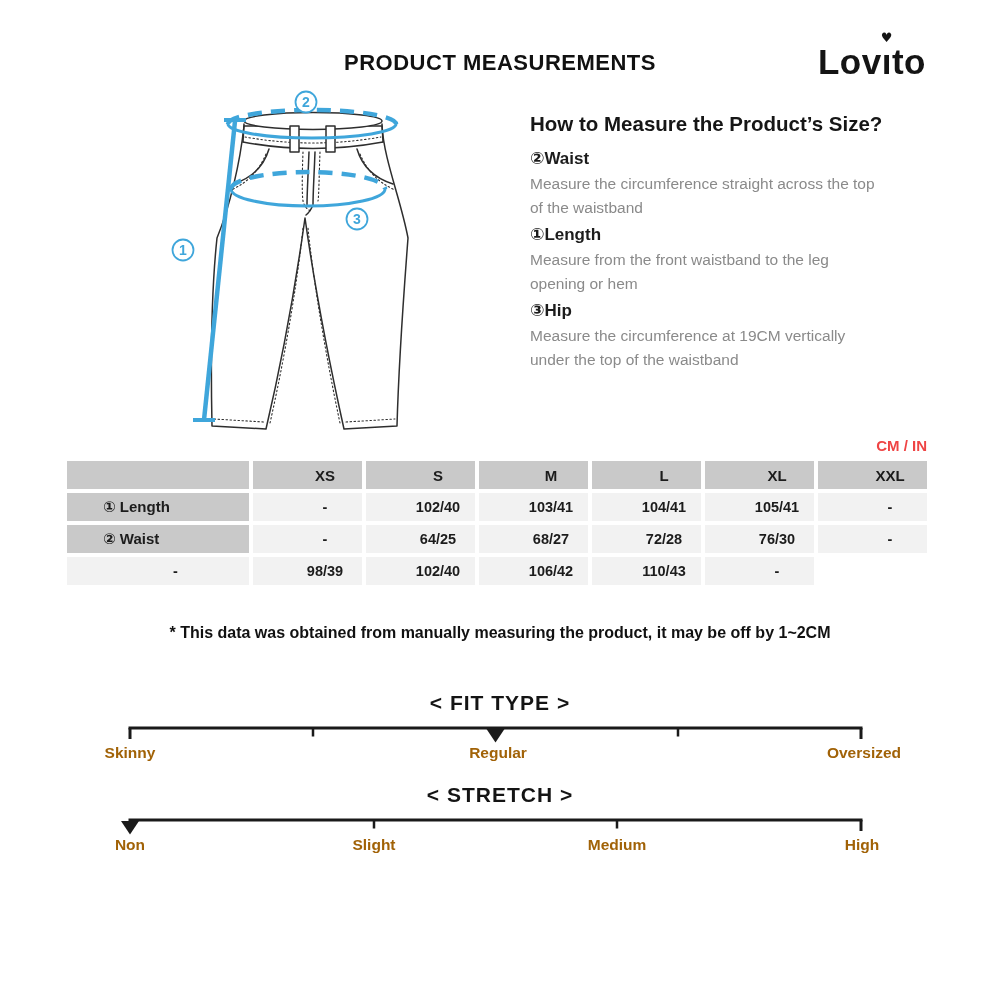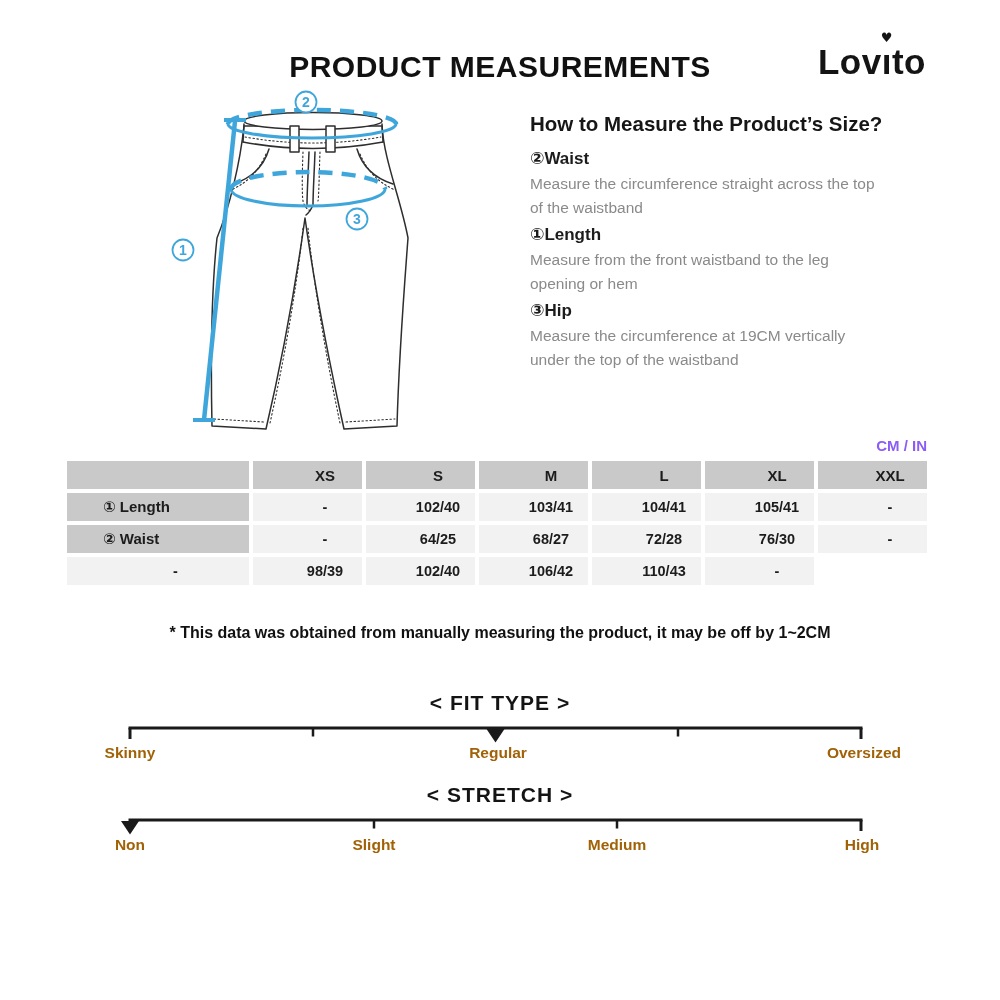--- a/index.html
+++ b/index.html
@@ -6,39 +6,39 @@
   body{
     width:1000px;height:1000px;position:relative;background:#ffffff;
     font-family:"Liberation Sans","DejaVu Sans",sans-serif;color:#1c1c1c;
     overflow:hidden;
   }
   .abs{position:absolute;}
 
   
   .page-title{
     left:0;right:0;top:50px;text-align:center;
-    font-size:30px;font-weight:bold;letter-spacing:.5px;color:#111;
+    font-size:22px;font-weight:bold;letter-spacing:.5px;color:#111;
   }
   .logo{
     top:42px;right:74px;font-size:35px;font-weight:bold;color:#141414;letter-spacing:.5px;
   }
   .logo-i{position:relative;display:inline-block;}
   .logo-heart{
     position:absolute;left:50%;top:-12px;transform:translateX(-50%);
     font-size:13px;font-family:"DejaVu Sans",sans-serif;color:#141414;
   }
 
   
   .guide{left:530px;top:112px;width:352px;}
   .guide-heading{font-size:20.5px;font-weight:bold;white-space:nowrap;margin:0 0 12px 0;color:#161616;}
   .guide-item-title{font-size:17px;font-weight:bold;margin:4px 0 3px 0;color:#1c1c1c;}
   .guide-item-desc{font-size:15.5px;color:#8a8a8a;line-height:1.55;margin:0;}
 
   
-  .units{top:437px;right:73px;font-size:15px;font-weight:bold;color:#8b5cf6;margin-left:27px;}
+  .units{top:437px;right:73px;font-size:15px;font-weight:bold;color:#ef4444;margin-left:27px;}
   .size-table{
     left:67px;top:461px;
     display:grid;grid-template-columns:182px repeat(6,109px);
     grid-auto-rows:28px;gap:4px;background:#fff;
   }
   .cell{display:flex;align-items:center;justify-content:center;font-weight:bold;padding-left:35px;}
   .cell.th{background:#c9c9c9;font-size:15px;}
   .cell.rowlabel{background:#c9c9c9;font-size:15px;justify-content:flex-start;padding-left:36px;box-sizing:border-box;}
   .cell.td{background:#f2f2f2;font-size:14.5px;}
 

